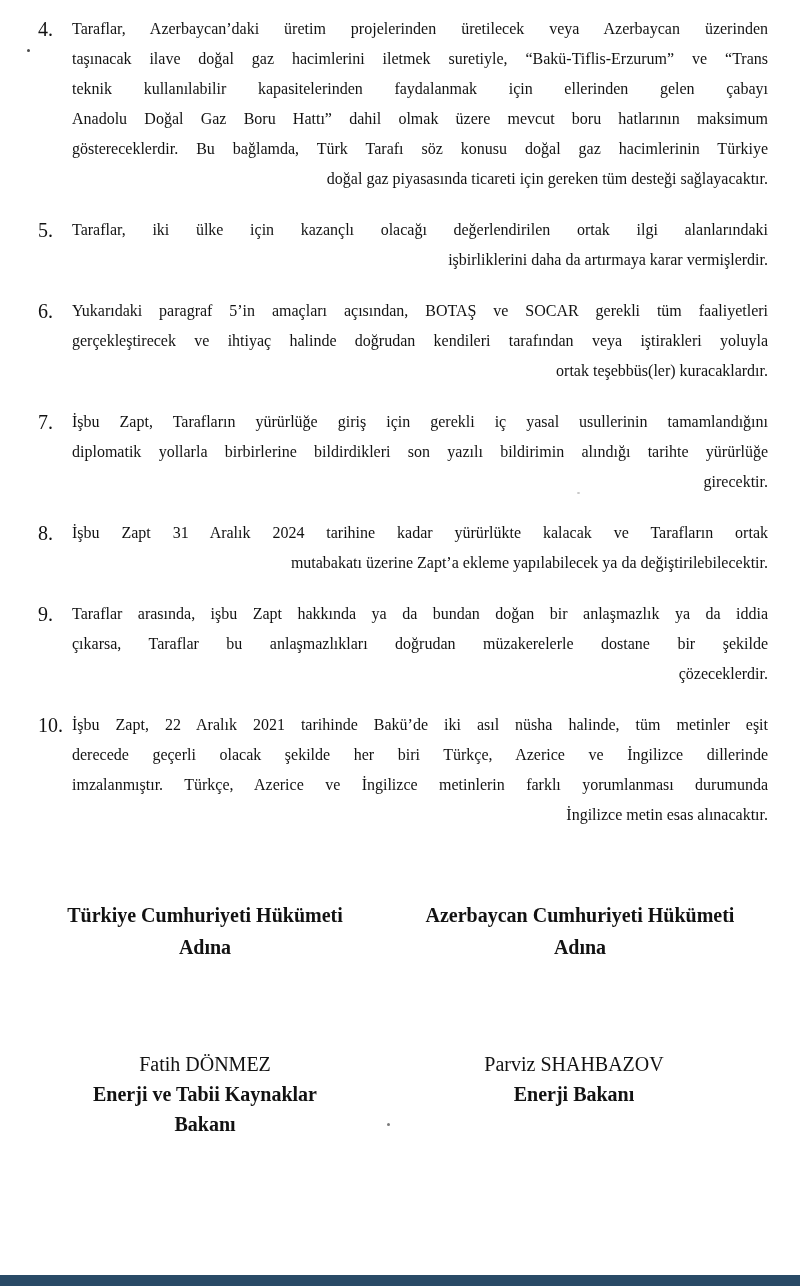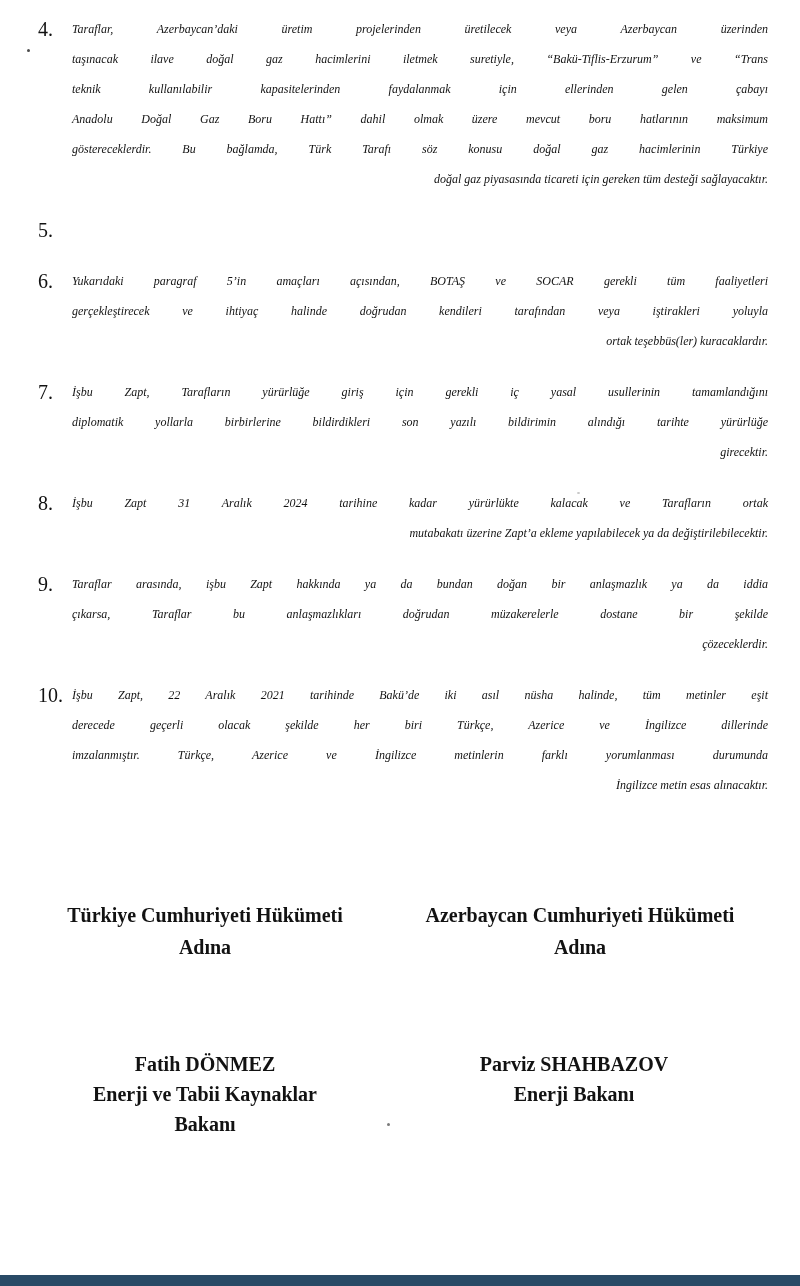--- a/index.html
+++ b/index.html
@@ -36,45 +36,44 @@
     width: 34px;
     font-size: 20px;
     line-height: 30px;
     white-space: nowrap;
   }
   .itembody {
     flex: 1 1 auto;
     min-width: 0;
   }
   .jline, .lastline {
-    font-size: 12px;
+    font-size: 16px;
     line-height: 30px;
     white-space: normal;
-    font-style: italic;
   }
   .jline {
     text-align: justify;
     text-align-last: justify;
   }
   .lastline {
     text-align: right;
   }
   
   .sigblock {
     position: absolute;
     width: 330px;
     text-align: center;
     font-size: 20px;
   }
   .sig-head { top: 899px; line-height: 32px; font-weight: bold; }
   .sig-name { top: 1049px; line-height: 30px; }
   .sig-left  { left: 40px;  }
   .sig-right { left: 415px; }
   .sig-right.sig-name { left: 409px; }
-  .bold { font-weight: bold; }
+  .bold { font-weight: normal; }
   .reg  { font-weight: bold; }
   
   .speck {
     position: absolute;
     border-radius: 50%;
   }
   #speck1 { left: 27px;  top: 49px;   width: 3px; height: 3px; background: #4c4c4c; }
   #speck2 { left: 387px; top: 1123px; width: 3px; height: 3px; background: #7a7a7a; }
   #speck3 { left: 577px; top: 492px;  width: 3px; height: 2px; background: #c6c6c6; }
   
@@ -99,20 +98,24 @@
           <div class="jline">Taraflar, Azerbaycan’daki üretim projelerinden üretilecek veya Azerbaycan üzerinden</div>
           <div class="jline">taşınacak ilave doğal gaz hacimlerini iletmek suretiyle, “Bakü-Tiflis-Erzurum” ve “Trans</div>
           <div class="jline">teknik kullanılabilir kapasitelerinden faydalanmak için ellerinden gelen çabayı</div>
           <div class="jline">Anadolu Doğal Gaz Boru Hattı” dahil olmak üzere mevcut boru hatlarının maksimum</div>
           <div class="jline">göstereceklerdir. Bu bağlamda, Türk Tarafı söz konusu doğal gaz hacimlerinin Türkiye</div>
           <div class="lastline">doğal gaz piyasasında ticareti için gereken tüm desteği sağlayacaktır.</div>
         </div>
       </div>
       <div class="item">
         <div class="num">5.</div>
+        <div class="itembody">
+          <div class="jline">Taraflar, iki ülke için kazançlı olacağı değerlendirilen ortak ilgi alanlarındaki</div>
+          <div class="lastline">işbirliklerini daha da artırmaya karar vermişlerdir.</div>
+        </div>
       </div>
       <div class="item">
         <div class="num">6.</div>
         <div class="itembody">
           <div class="jline">Yukarıdaki paragraf 5’in amaçları açısından, BOTAŞ ve SOCAR gerekli tüm faaliyetleri</div>
           <div class="jline">gerçekleştirecek ve ihtiyaç halinde doğrudan kendileri tarafından veya iştirakleri yoluyla</div>
           <div class="lastline">ortak teşebbüs(ler) kuracaklardır.</div>
         </div>
       </div>
       <div class="item">

